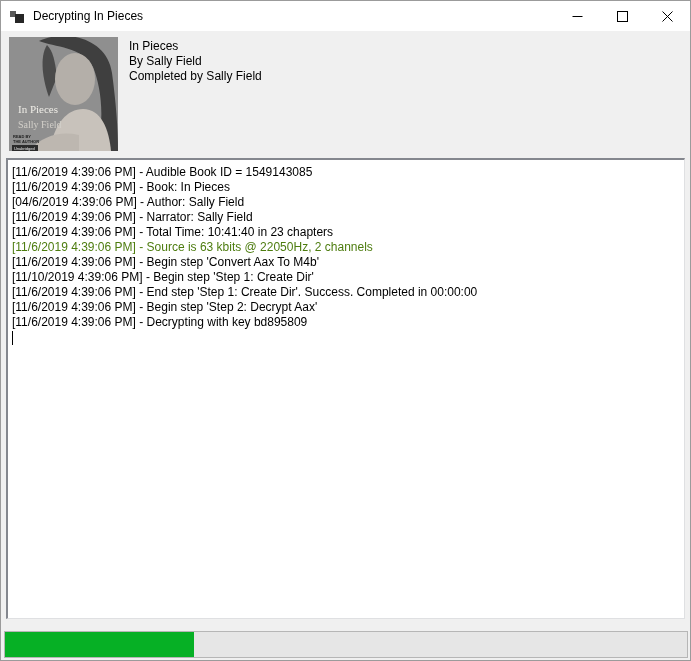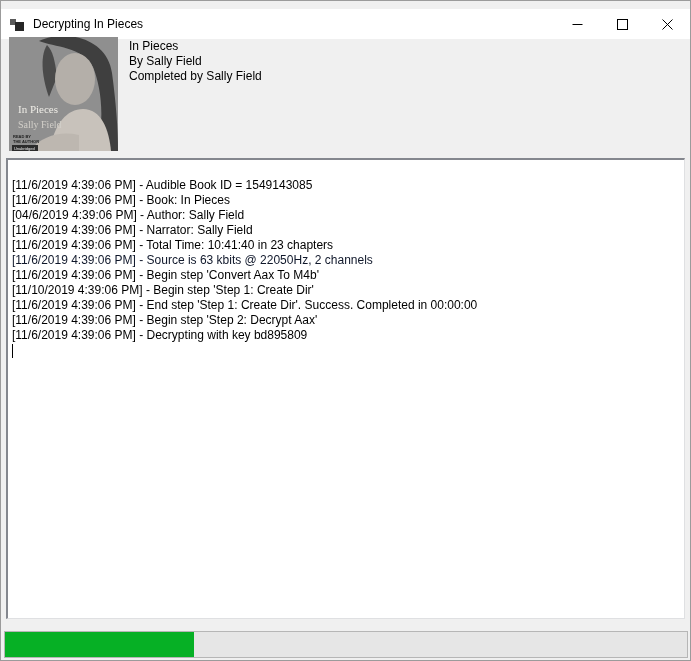--- a/index.html
+++ b/index.html
@@ -3,42 +3,42 @@
 <meta charset="utf-8">
 <style>
   * { margin:0; padding:0; box-sizing:border-box; }
   html,body { width:691px; height:661px; font-family:"Liberation Sans", sans-serif; }
   .window {
     position:relative; width:691px; height:661px;
     background:#f0f0f0; border:1px solid #9b9b9b; overflow:hidden;
   }
   
   .titlebar {
-    position:absolute; left:0; top:8px; width:100%; height:30px;
+    position:absolute; left:0; top:0; width:100%; height:30px;
     background:#ffffff; display:flex; align-items:center;
   }
   .app-icon { position:relative; width:14px; height:14px; margin-left:9px; }
   .app-icon .sq1 { position:absolute; left:0; top:2px; width:6px; height:6px; background:#5a5a5a; }
   .app-icon .sq2 { position:absolute; left:5px; top:5px; width:9px; height:9px; background:#262626; }
   .title-text { margin-left:9px; font-size:12px; color:#000; white-space:nowrap; }
   .controls { position:absolute; right:0; top:0; height:30px; display:flex; }
   .ctl { width:45px; height:30px; display:flex; align-items:center; justify-content:center; cursor:default; }
   .ctl svg { display:block; }
   
   .cover {
     position:absolute; left:8px; top:36px; width:109px; height:114px; display:block;
   }
   .bookinfo { position:absolute; left:128px; top:38px; font-size:12px; line-height:15px; color:#000; }
   
   .log {
     position:absolute; left:5px; top:157px; width:679px; height:461px;
     background:#ffffff; overflow:hidden;
     border-style:solid; border-width:2px 1px 1px 2px;
     border-color:#84878e #dfe0e2 #dfe0e2 #84878e;
-    padding:18px 0 0 4px;
+    padding:5px 0 0 4px;
     font-size:12px; line-height:15px; color:#000;
     cursor:text;
   }
   .logline { white-space:nowrap; }
   .log::after { 
     content:""; display:block; width:1px; height:14px; background:#000; margin-top:1px;
   }
   
   .progress {
     position:absolute; left:3px; top:630px; width:684px; height:27px;
@@ -103,21 +103,21 @@
     <div>Completed by Sally Field</div>
   </div>
 
   <div class="log">
 
   <div class="logline">[11/6/2019 4:39:06 PM] - Audible Book ID = 1549143085</div>
       <div class="logline">[11/6/2019 4:39:06 PM] - Book: In Pieces</div>
       <div class="logline">[04/6/2019 4:39:06 PM] - Author: Sally Field</div>
       <div class="logline">[11/6/2019 4:39:06 PM] - Narrator: Sally Field</div>
       <div class="logline">[11/6/2019 4:39:06 PM] - Total Time: 10:41:40 in 23 chapters</div>
-      <div class="logline" style="color: #0f172a;">[11/6/2019 4:39:06 PM] - Source is 63 kbits @ 22050Hz, 2 channels</div>
+      <div class="logline" style="color: #4d7c0f;">[11/6/2019 4:39:06 PM] - Source is 63 kbits @ 22050Hz, 2 channels</div>
       <div class="logline">[11/6/2019 4:39:06 PM] - Begin step 'Convert Aax To M4b'</div>
       <div class="logline">[11/10/2019 4:39:06 PM] - Begin step 'Step 1: Create Dir'</div>
       <div class="logline">[11/6/2019 4:39:06 PM] - End step 'Step 1: Create Dir'. Success. Completed in 00:00:00</div>
       <div class="logline">[11/6/2019 4:39:06 PM] - Begin step 'Step 2: Decrypt Aax'</div>
       <div class="logline">[11/6/2019 4:39:06 PM] - Decrypting with key bd895809</div>
     </div>
 
   <div class="progress">
     <div class="fill" style="width: 27.7%; background: rgb(6, 176, 37);"></div>
   </div>

